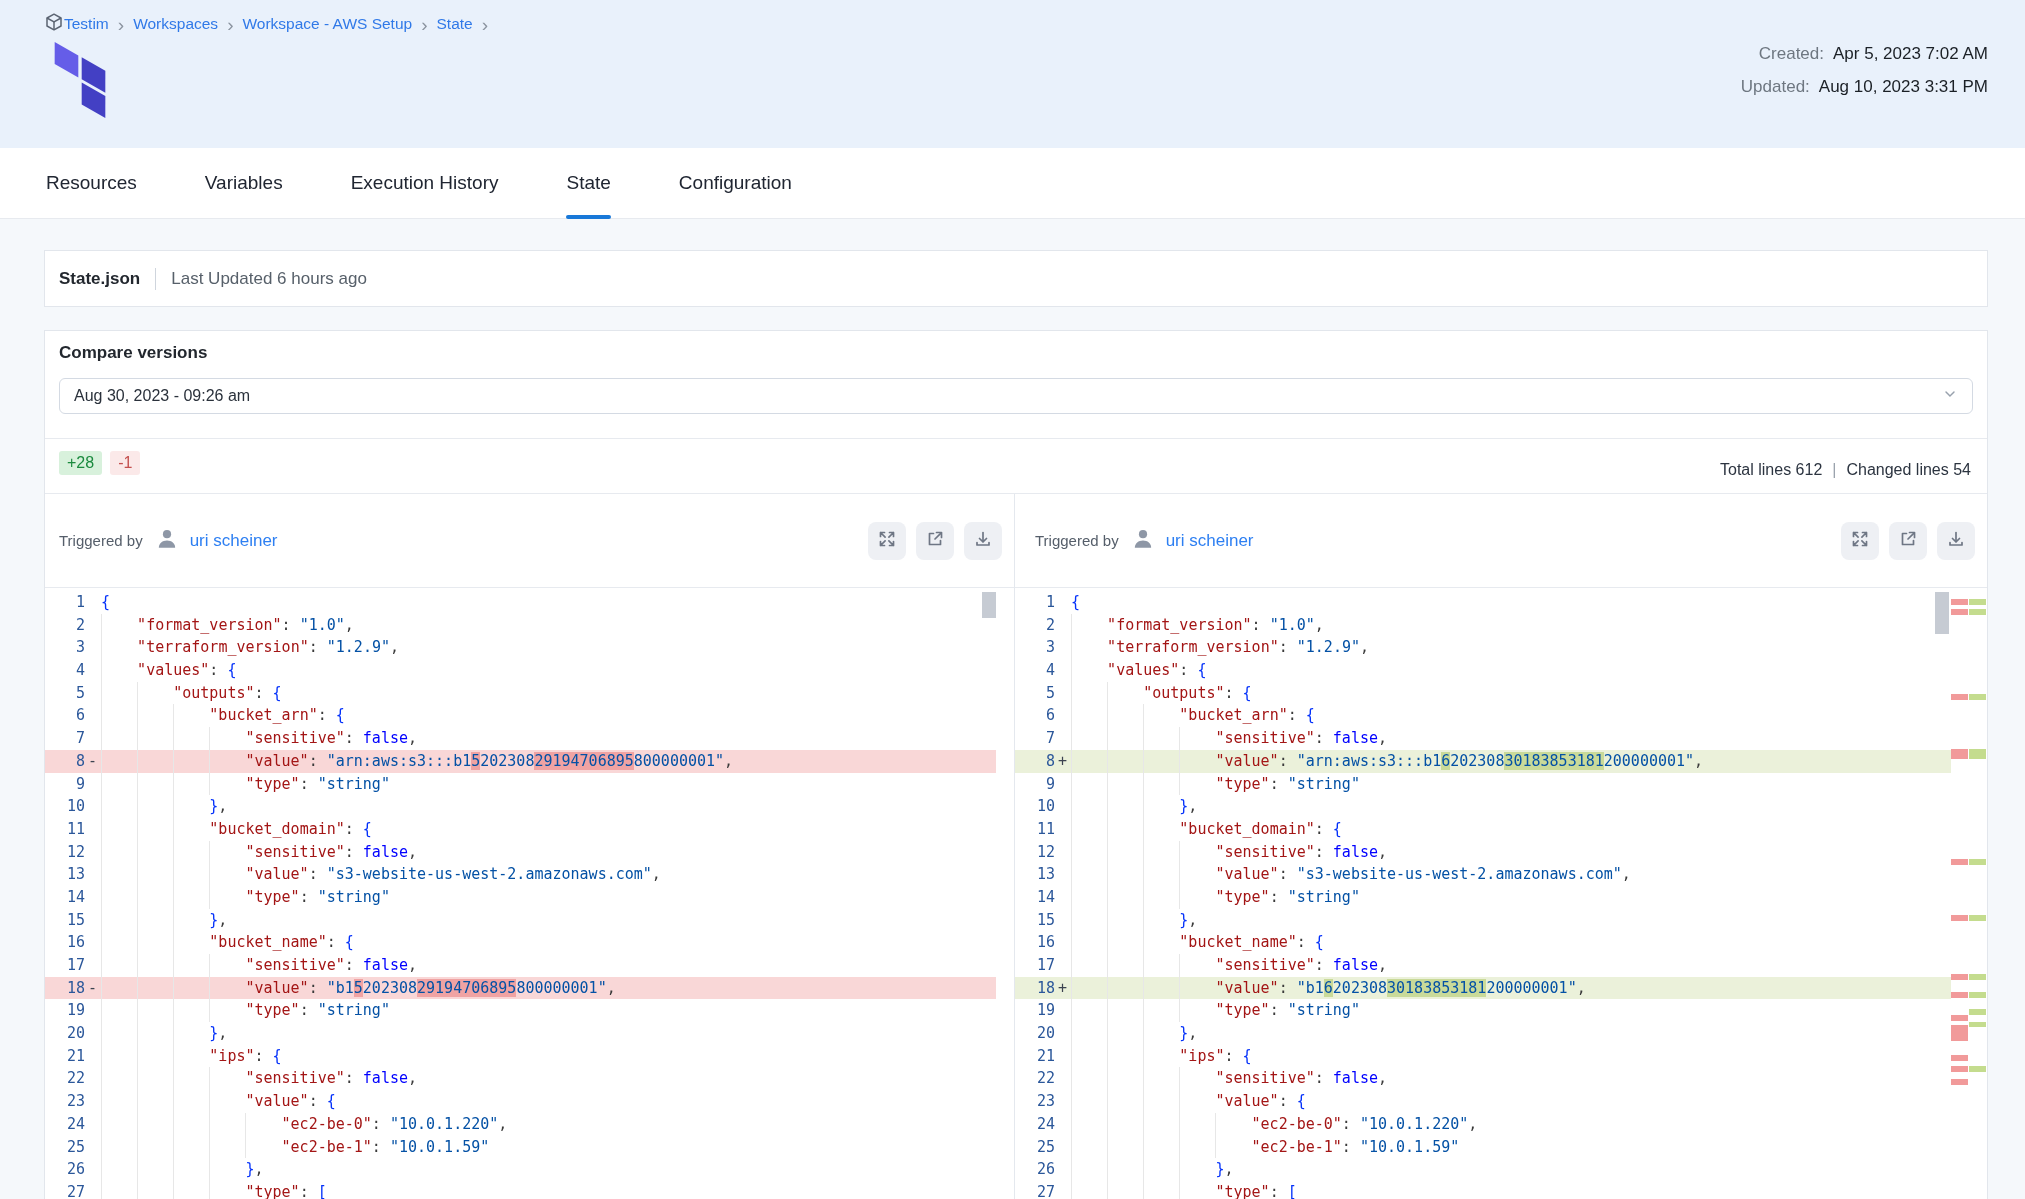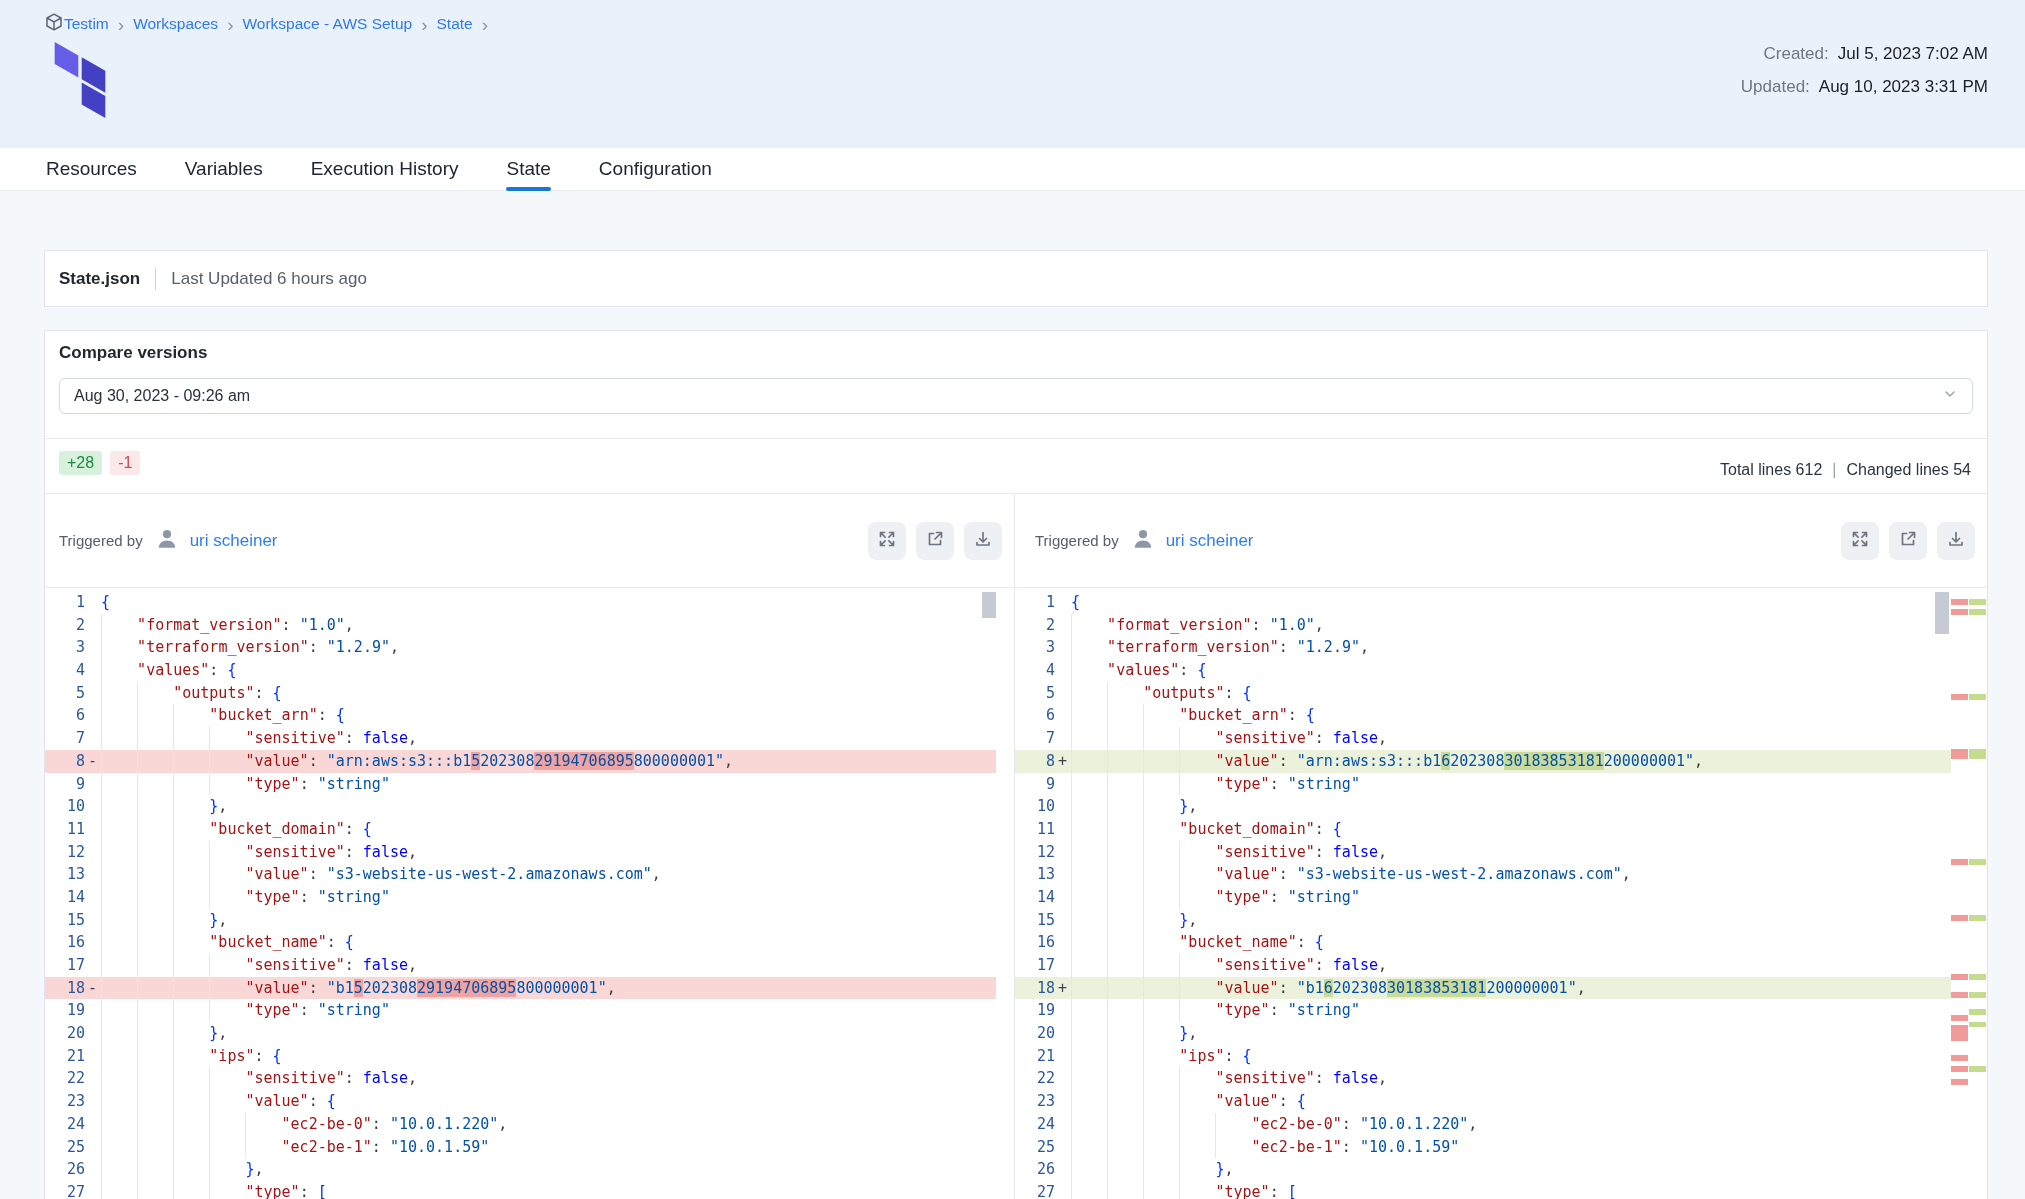--- a/index.html
+++ b/index.html
@@ -20,21 +20,21 @@
   .page-title { font-size:33px; font-weight:500; color:#15191f; letter-spacing:.2px; }
   .ws-id { font-size:19px; color:#6e7781; }
   .status-badge { display:flex; align-items:center; gap:7px; background:#d9f3de; border-radius:14px; padding:4px 13px 4px 9px; }
   .status-badge .dot { width:16px; height:16px; border-radius:50%; background:var(--c-status_green,#22a04b); color:#fff; font-size:11px; line-height:16px; text-align:center; }
   .status-badge .txt { color:#1d7a36; font-size:15px; font-weight:700; }
   .meta { position:absolute; right:37px; top:44px; text-align:right; font-size:17px; }
   .meta .row { margin-bottom:13px; }
   .meta .lbl { color:#6e7781; margin-right:9px; }
   .meta .val { color:#1b2026; }
   
-  .tabs { position:absolute; top:148px; left:0; right:0; height:43px; background:#fff; border-bottom:1px solid #e7eaef; display:flex; padding-left:22px; }
+  .tabs { position:absolute; top:148px; left:0; right:0; height:71px; background:#fff; border-bottom:1px solid #e7eaef; display:flex; padding-left:22px;gap:20px; }
   .tab { position:relative; display:flex; align-items:center; padding:0 24px; font-size:19px; color:#202632; cursor:pointer; }
   .tab .u { display:none; }
   .tab.active .u { display:block; position:absolute; bottom:-1px; left:24px; right:24px; height:4px; background:var(--c-accent_blue,#1878d8); border-radius:2px; }
   
   .card { position:absolute; left:44px; width:1944px; background:#fff; border:1px solid #e2e6ec; border-radius:0; }
   .card1 { top:250px; height:57px; display:flex; align-items:center; padding:0 14px; }
   .file-name { font-size:17px; font-weight:700; color:#22272e; }
   .vdiv { width:1px; height:22px; background:#cfd5dd; margin:0 15px; }
   .file-updated { font-size:17px; color:#57606a; }
   .card2 { top:330px; height:880px; overflow:hidden; }
@@ -114,21 +114,21 @@
     <svg width="64" height="76" viewBox="0 0 60 90">
       <polygon points="0,0 28,16 28,42 0,26" fill="#655de8"></polygon>
       <polygon points="32,18 60,34 60,60 32,44" fill="#4340c4"></polygon>
       <polygon points="32,48 60,64 60,90 32,74" fill="#4340c4"></polygon>
     </svg>
   </div>
 
 
   <div class="meta">
     <div class="row">
-      <span class="lbl">Created:</span><span class="val">Jul 5, 2023 7:02 AM</span>
+      <span class="lbl">Created:</span><span class="val">Apr 5, 2023 7:02 AM</span>
     </div>
     <div class="row">
       <span class="lbl">Updated:</span><span class="val">Aug 10, 2023 3:31 PM</span>
     </div>
   </div>
 </div>
 
 <div class="tabs">
     <div class="tab">
       <span>Resources</span>

